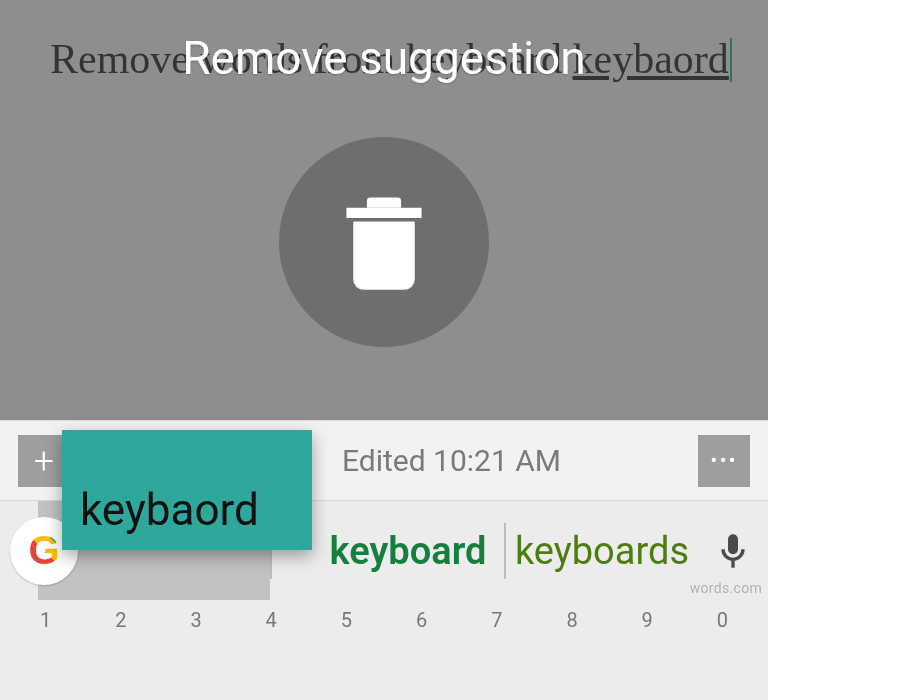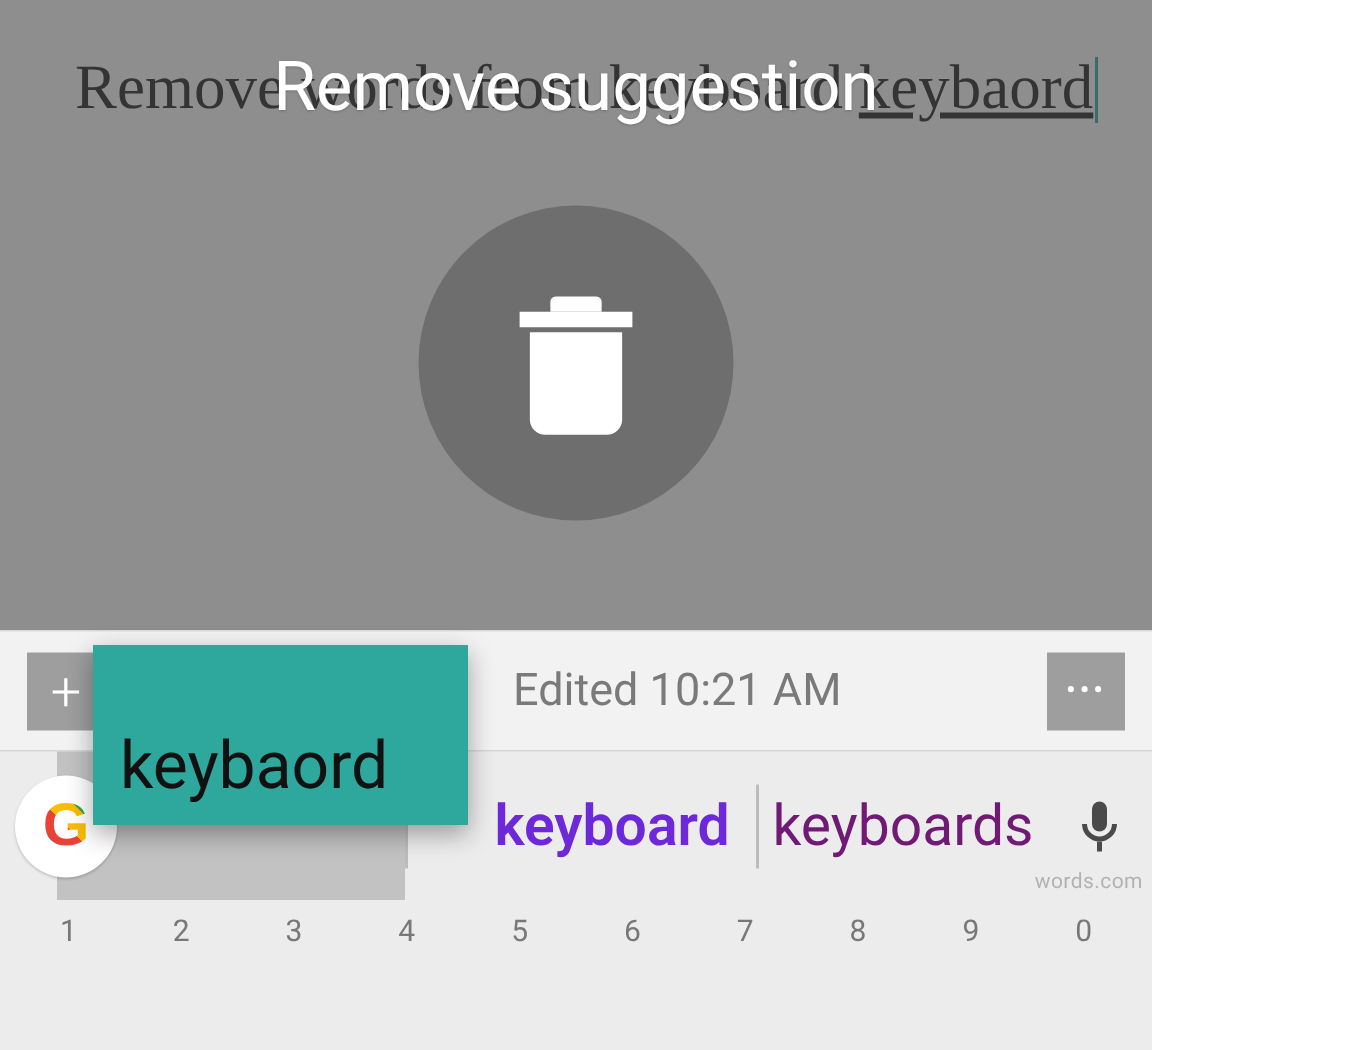--- a/index.html
+++ b/index.html
@@ -95,23 +95,23 @@
     background: linear-gradient(45deg,#4285F4 0 25%,#EA4335 25% 50%,#FBBC05 50% 75%,#34A853 75% 100%);
     -webkit-background-clip: text;
     background-clip: text;
     color: transparent;
   }
   .sugg-slot {
     flex: 1;
     height: 100%;
     display:flex; align-items:center; justify-content:center;
     font-size: 38px;
-    color: #701a75;
-  }
-  .sugg-slot.center { color:#6d28d9; font-weight:600;margin-left:40px; }
+    color: #4d7c0f;
+  }
+  .sugg-slot.center { color:#15803d; font-weight:600;margin-left:40px; }
   .sugg-slot.left-slot { background:#c2c2c2; margin-left:-40px; padding-left:40px; }
   .sep {
     width: 2px; height: 56px;
     background: #bcbcbc;
   }
   .mic {
     width: 70px;
     display:flex; align-items:center; justify-content:center;
     color:#4a4a4a;
   }

